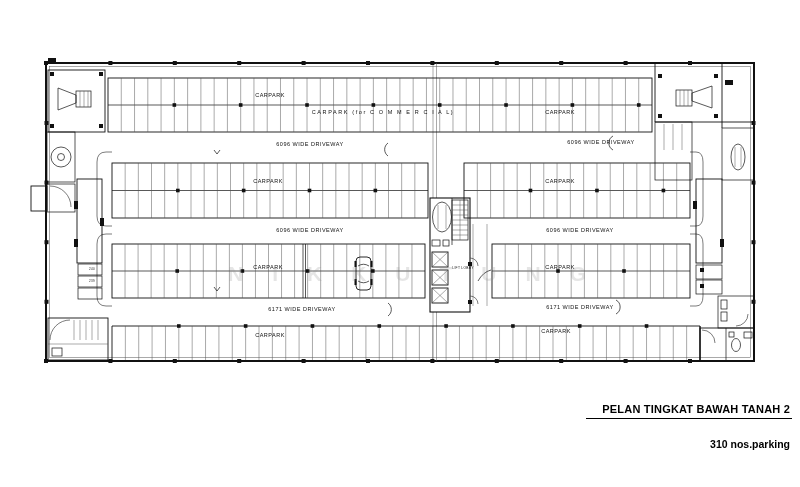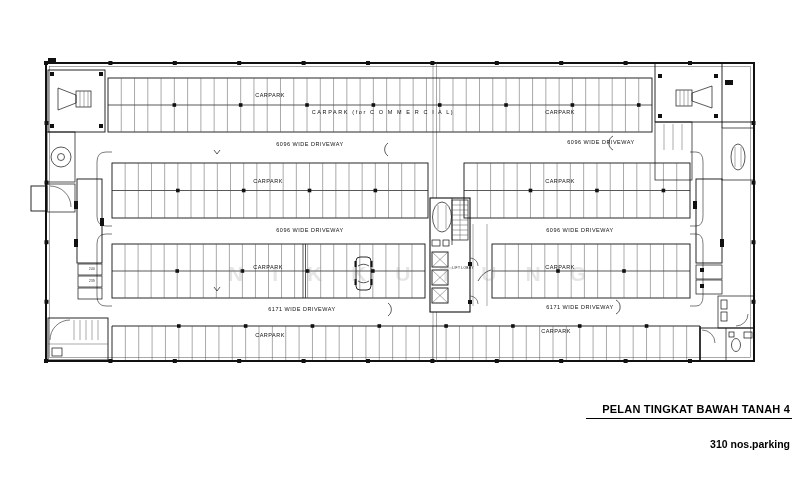--- a/index.html
+++ b/index.html
@@ -482,16 +482,16 @@
 
   <div class="lbl" style="left:270px;top:332px">CARPARK</div>
   <div class="lbl" style="left:556px;top:328px">CARPARK</div>
 
   <div class="lbl tiny" style="left:463px;top:265px">LIFT  LOBBY</div>
 
   <div class="lbl stallnum" style="left:92px;top:266px">240</div>
   <div class="lbl stallnum" style="left:92px;top:278px">239</div>
 
   <div id="titleblock">
-    <div id="tb-title">PELAN  TINGKAT BAWAH TANAH 4</div>
+    <div id="tb-title">PELAN  TINGKAT BAWAH TANAH 2</div>
     <div id="tb-sub">310 nos.parking</div>
   </div>
 </div>
 
 </body></html>

